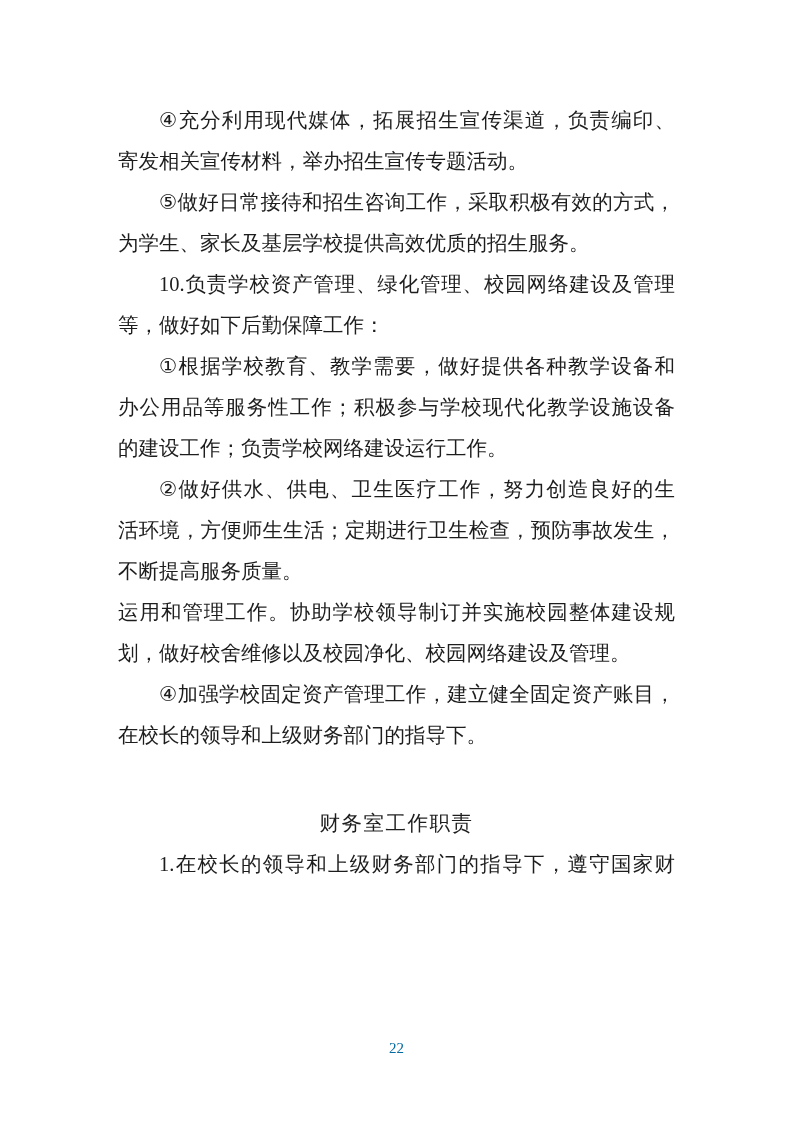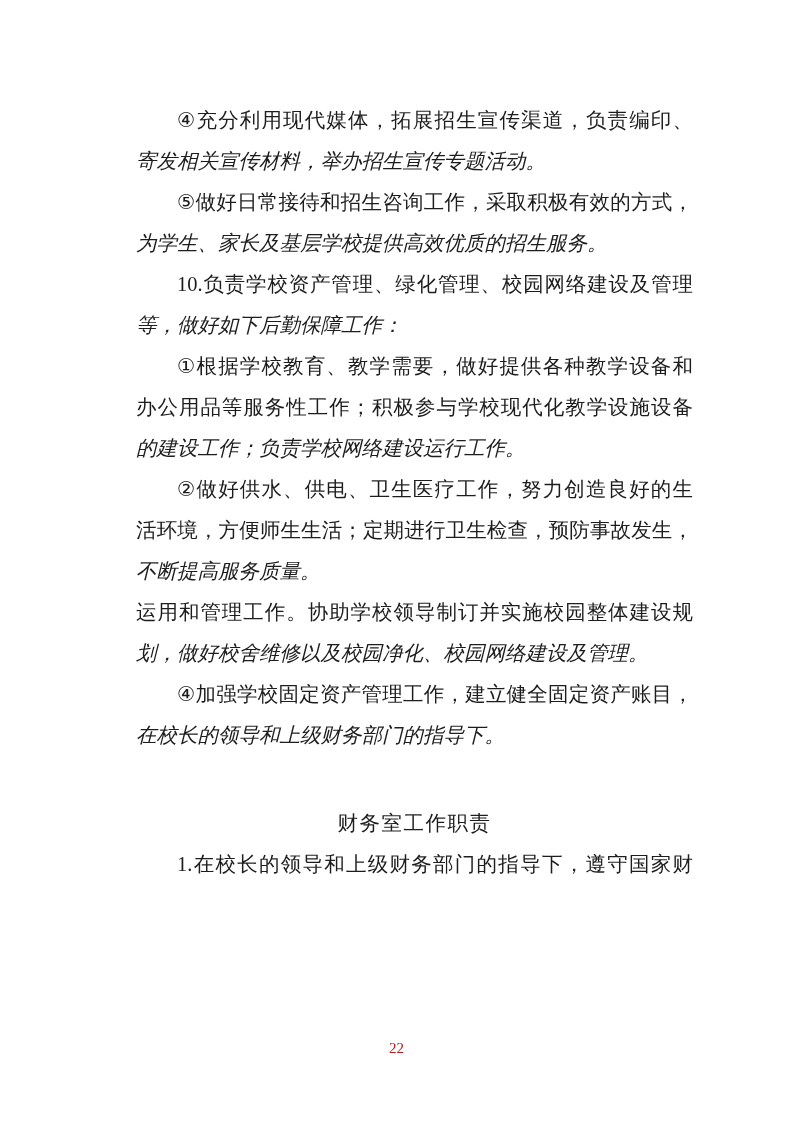--- a/index.html
+++ b/index.html
@@ -11,59 +11,58 @@
     position: relative;
     width: 793px;
     height: 1122px;
     background: #ffffff;
     overflow: hidden;
     font-family: "Liberation Serif", "DejaVu Serif", "DejaVu Sans", serif;
     color: #1d1d1d;
   }
   .text-block {
     position: absolute;
-    left: 136px;
+    left: 118px;
     top: 100px;
     width: 557px;
   }
   .line {
     height: 41px;
     line-height: 41px;
     font-size: 20.5px;
     text-align: justify;
     text-align-last: justify;
     white-space: normal;
     overflow: visible;
   }
   .line.indent {
     text-indent: 41px;
   }
   .line.end {
     text-align: right;
     text-align-last: left;
-    font-style: italic;
   }
   .line.blank {
     height: 47px;
   }
   .line.heading {
     text-align: right;
     text-align-last: center;
     letter-spacing: 1.5px;
   }
   .page-number {
     position: absolute;
     top: 1038px;
     left: 0;
     width: 100%;
     text-align: center;
     font-size: 15px;
     line-height: 20px;
     font-family: "Liberation Serif", "DejaVu Serif", serif;
-    color: #b91c1c;
+    color: #0369a1;
   }
 </style>
 </head>
 <body>
 
 <div class="page">
   <div class="text-block">
       <div class="line fill indent">④充分利用现代媒体，拓展招生宣传渠道，负责编印、</div>
       <div class="line end">寄发相关宣传材料，举办招生宣传专题活动。</div>
       <div class="line fill indent">⑤做好日常接待和招生咨询工作，采取积极有效的方式，</div>

